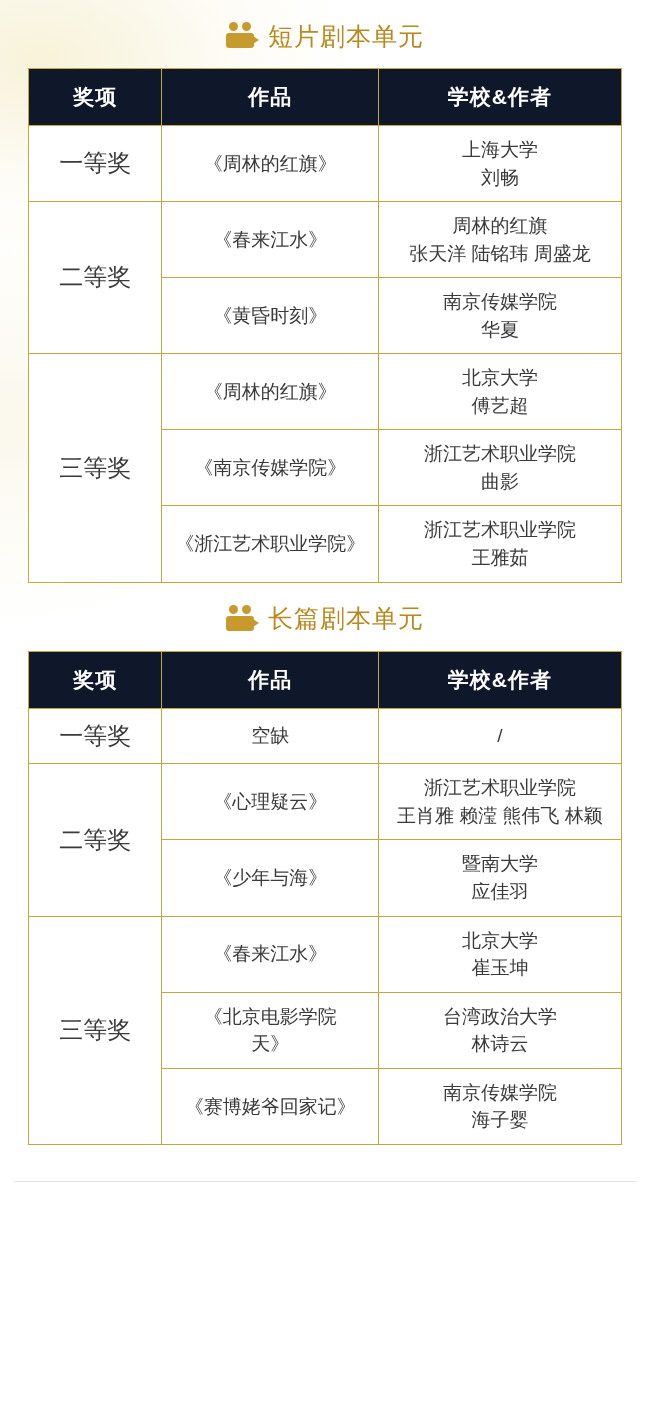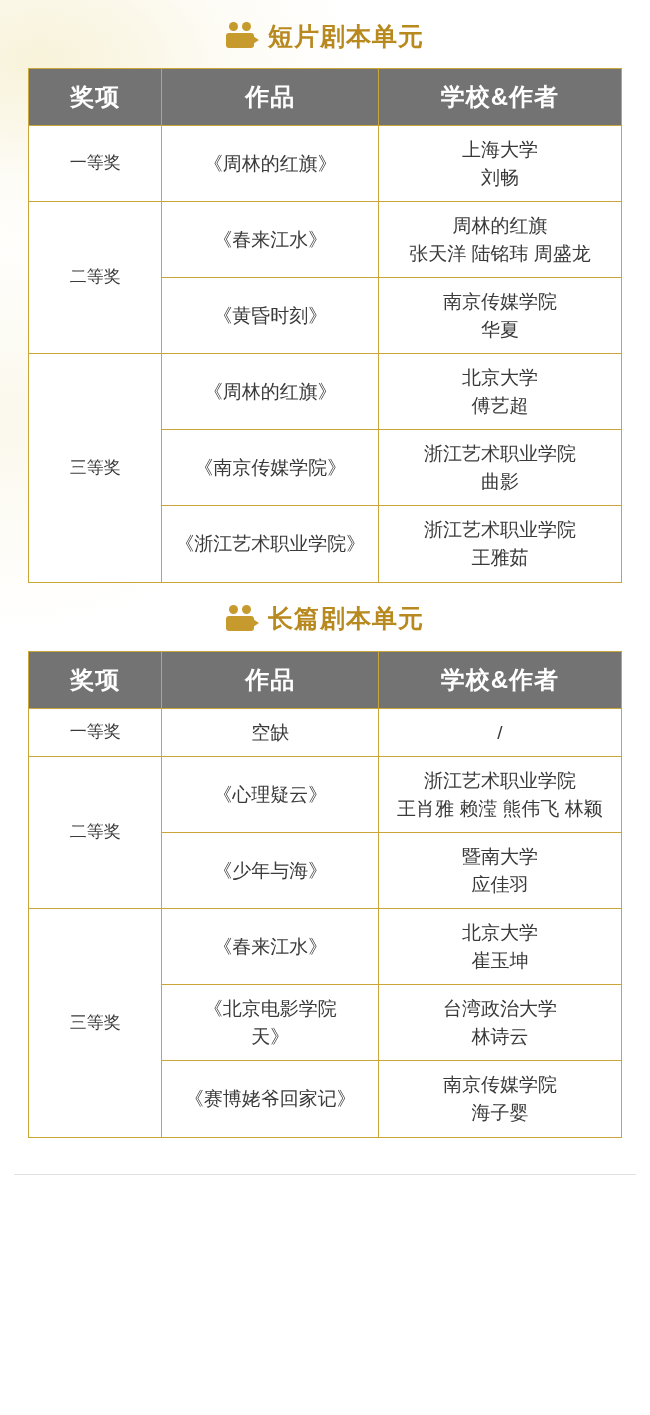--- a/index.html
+++ b/index.html
@@ -74,62 +74,62 @@
     right: -5px;
     top: 3px;
     width: 0;
     height: 0;
     border-top: 4px solid transparent;
     border-bottom: 4px solid transparent;
     border-left: 6px solid #c79a2e;
   }
   .section-title {
     font-size: 25px;
-    font-weight: bold;
+    font-weight: normal;
     color: #b8891f;
     letter-spacing: 1px;
     line-height: 1;
   }
 
   .table-wrap {
     margin: 0 28px;
   }
   table.award-table {
     width: 100%;
     border-collapse: collapse;
     table-layout: fixed;
     background: #ffffff;
   }
   table.award-table col.c1 { width: 22.5%; }
   table.award-table col.c2 { width: 36.5%; }
   table.award-table col.c3 { width: 41%; }
 
   table.award-table th {
-    background: #737373;
+    background: #0f172a;
     color: #ffffff;
-    font-size: 24px;
+    font-size: 21px;
     font-weight: bold;
     height: 54px;
     border: 1px solid #c9a53a;
     text-align: center;
     letter-spacing: 1px;
     margin-left: 24px;
   }
   table.award-table td {
     border: 1px solid #c9a53a;
     text-align: center;
     font-size: 19px;
     color: #3a3a3a;
     padding: 10px 6px;
     line-height: 1.45;
     vertical-align: middle;
     background: #ffffff;
   }
   table.award-table td.prize {
-    font-size: 17px;
+    font-size: 24px;
   }
   td .line {
     display: block;
     white-space: nowrap;
   }
 
   .spacer-bottom {
     height: 36px;
   }
   .bottom-rule {

